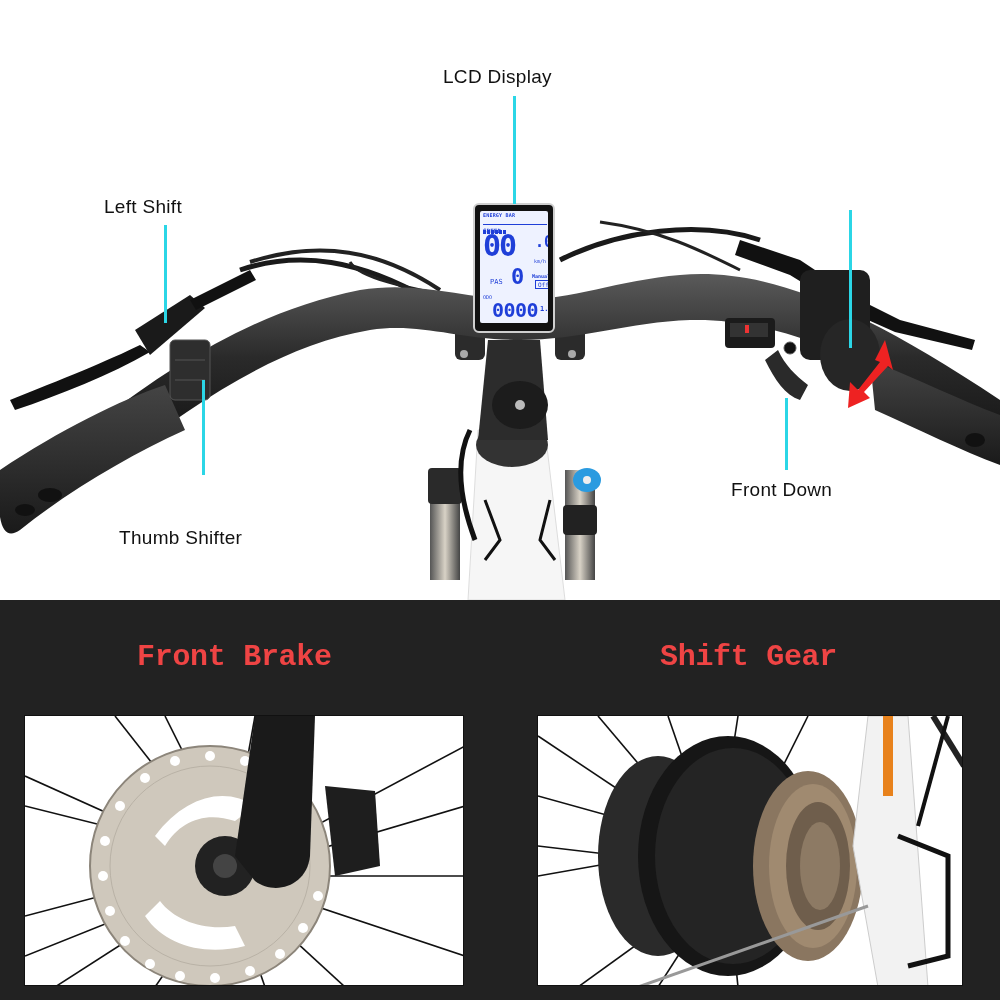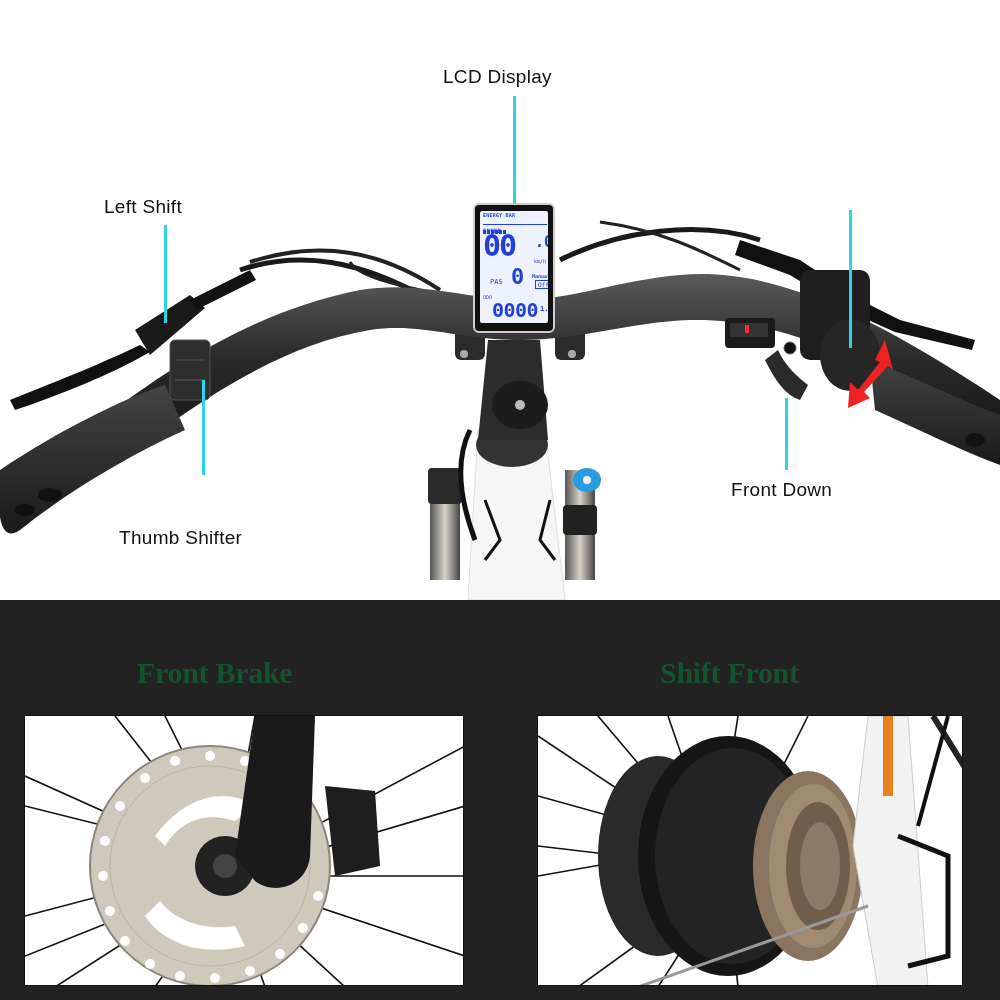--- a/index.html
+++ b/index.html
@@ -24,21 +24,21 @@
   #lcd .speed-unit { position: absolute; left: 54px; top: 47px; font-size: 5px; }
   #lcd .pas-label { position: absolute; left: 10px; top: 67px; font-size: 7px; font-weight: normal; }
   #lcd .pas-val { position: absolute; left: 31px; top: 53px; font-size: 22px; font-weight: bold; }
   #lcd .mode-label { position: absolute; left: 52px; top: 62px; font-size: 5px; font-weight: bold; }
   #lcd .mode-val { position: absolute; left: 55px; top: 69px; font-size: 6px; border: 1px solid #1f3fd8; padding: 0 2px; }
   #lcd .odo-label { position: absolute; left: 3px; top: 83px; font-size: 5px; }
   #lcd .odo-val { position: absolute; left: 12px; top: 87px; font-size: 20px; font-weight: bold; letter-spacing: -0.5px; }
   #lcd .odo-unit { position: absolute; left: 60px; top: 94px; font-size: 7px; font-weight: bold; }
 
   #bottom { position: absolute; left: 0; top: 600px; width: 1000px; height: 400px; background: #222222; }
-  .panel-title { position: absolute; top: 656px; color: #14532d; font-family: Liberation Serif, serif; font-weight: bold; font-size: 30px; letter-spacing: -0.3px; }
+  .panel-title { position: absolute; top: 640px; color: #ef4444; font-family: Liberation Mono, monospace; font-weight: bold; font-size: 30px; letter-spacing: -0.3px; }
   .photo { position: absolute; top: 715px; height: 271px; background: #ffffff; overflow: hidden; border: 1px solid #111; }
 </style>
 </head>
 <body>
 
 <div id="top">
   <svg class="scene" width="1000" height="600" viewBox="0 0 1000 600">
     <defs>
       <linearGradient id="barGrad" x1="0" y1="0" x2="0" y2="1">
         <stop offset="0" stop-color="#5a5a5a"></stop>
@@ -140,21 +140,21 @@
   <div class="callout-label" style="left:119px; top:481px;margin-top:46px;">Thumb Shifter</div>
   <div class="leader" style="left:202px; top:380px; height:95px;"></div>
 
   <div class="callout-label" style="left:731px; top:479px;">Front Down</div>
   <div class="leader" style="left:785px; top:398px; height:72px;"></div>
 </div>
 
 <div id="bottom"></div>
 
 <div class="panel-title" style="left:137px;">Front Brake</div>
-<div class="panel-title" style="left:660px;">Shift Front</div>
+<div class="panel-title" style="left:660px;">Shift Gear</div>
 
 <div class="photo" style="left:24px; width:440px;">
   <svg width="440" height="271" viewBox="0 0 440 271">
     <g stroke="#111" stroke-width="1.6">
       <line x1="0" y1="60" x2="200" y2="150"></line>
         <line x1="0" y1="90" x2="200" y2="140"></line>
       <line x1="0" y1="200" x2="190" y2="150"></line>
         <line x1="0" y1="240" x2="200" y2="160"></line>
       <line x1="90" y1="0" x2="200" y2="140"></line>
         <line x1="140" y1="0" x2="210" y2="140"></line>

